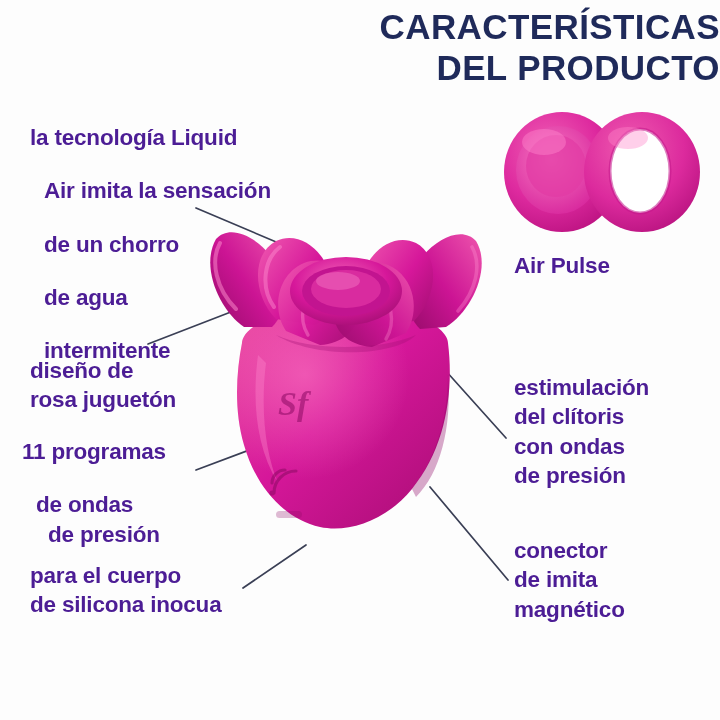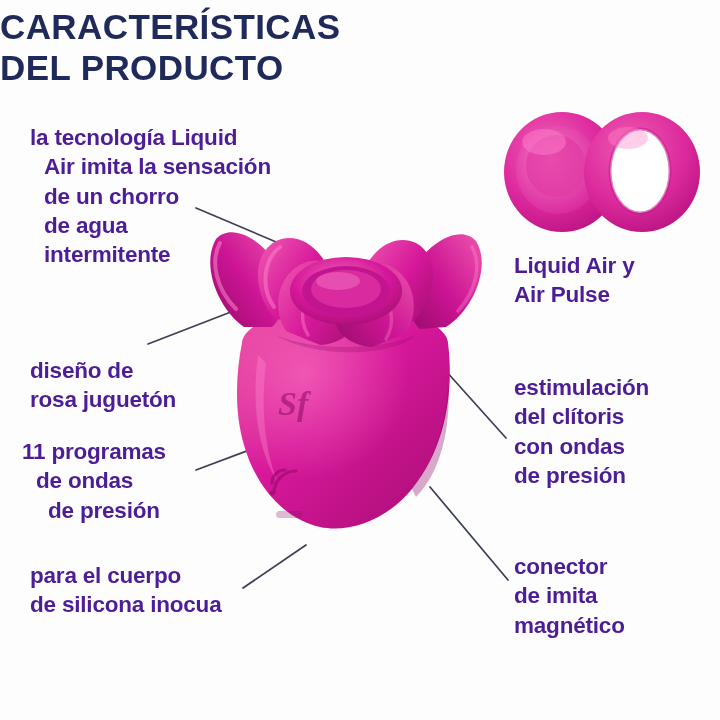--- a/index.html
+++ b/index.html
@@ -16,21 +16,21 @@
     font-family: "Liberation Sans", sans-serif;
     -webkit-font-smoothing: antialiased;
   }
 
   
   .title {
     position: absolute;
     left: 0;
     top: 6px;
     width: 720px;
-    text-align: left;
+    text-align: right;
     color: #1f2a5a;
     font-weight: bold;
     font-size: 35px;
     line-height: 1.18;
     letter-spacing: 0.4px;
   }
   .title .line { display: block; }
 
   
   .callout {
@@ -44,24 +44,24 @@
   }
   .callout .ln { display: block; }
 
   .c-liquidair   { left: 30px;  top: 123px; }
   .c-design      { left: 30px;  top: 323px; margin-top: 33px; }
   .c-programs    { left: 22px;  top: 437px; }
   .c-silicone    { left: 30px;  top: 561px; }
 
   .c-accessories { left: 514px; top: 251px; }
   .c-clitoris    { left: 514px; top: 373px; }
-  .c-connector   { left: 514px; top: 536px; margin-top: 16px; }
-
-  
-  .in1 { padding-left: 14px; }
+  .c-connector   { left: 514px; top: 536px; }
+
+  
+  .in1 { padding-left: 14px; margin-top: 24px; }
   .in2 { padding-left: 26px; }
 
   
   #leaders {
     position: absolute;
     left: 0; top: 0;
     width: 720px; height: 720px;
     pointer-events: none;
   }
   #leaders line {
@@ -239,21 +239,20 @@
     <span class="ln in1">de ondas</span>
     <span class="ln in2">de presión</span>
   </div>
 
   <div class="callout c-silicone">
     <span class="ln">para el cuerpo</span>
     <span class="ln">de silicona inocua</span>
   </div>
 
   <div class="callout c-accessories">
-    <span class="ln">Liquid Air y</span>
     <span class="ln">Air Pulse</span>
   </div>
 
   <div class="callout c-clitoris">
     <span class="ln">estimulación</span>
     <span class="ln">del clítoris</span>
     <span class="ln">con ondas</span>
     <span class="ln">de presión</span>
   </div>
 

